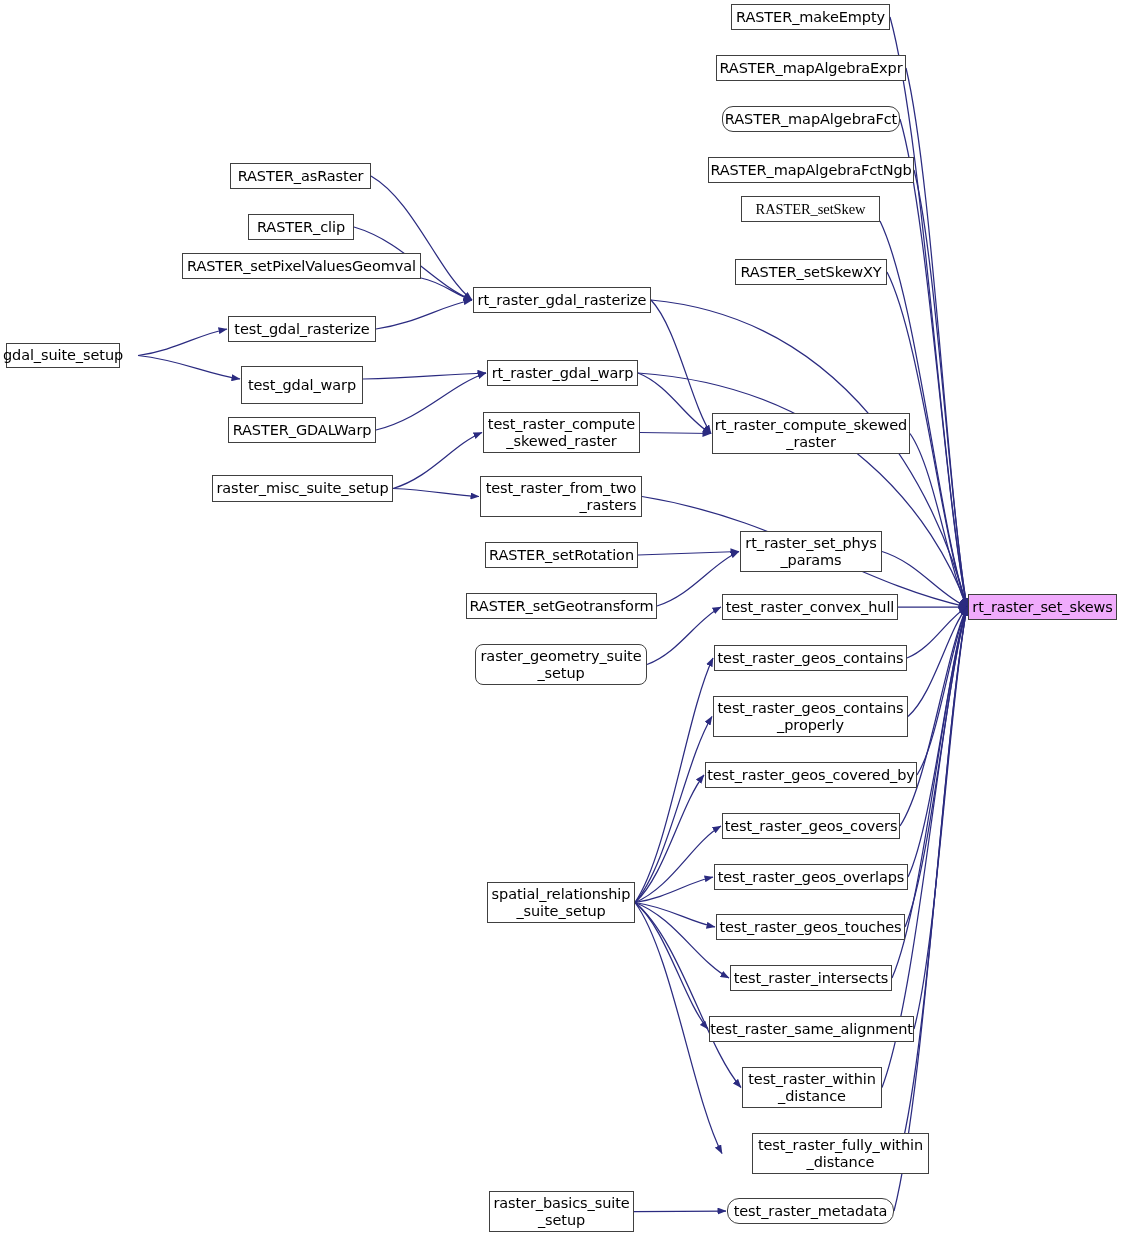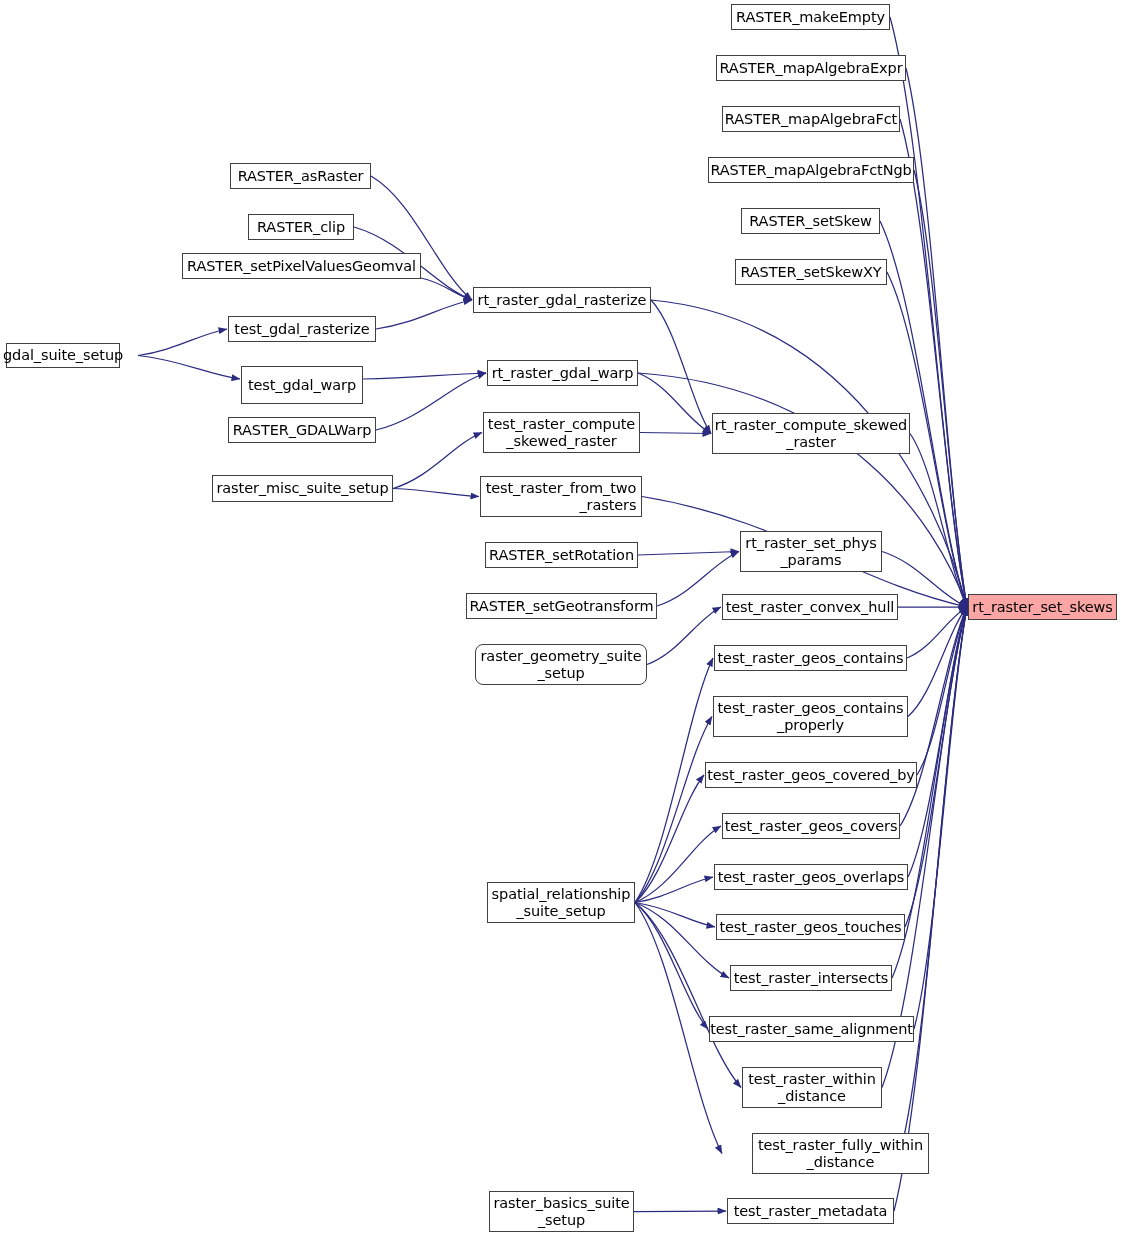--- a/index.html
+++ b/index.html
@@ -32,21 +32,21 @@
     line-height: 1.12;
     display: flex;
     align-items: center;
     justify-content: center;
     text-align: center;
     white-space: pre-line;
     letter-spacing: -0.1px;
     z-index: 2;
   }
   .node.target {
-    background: #fca5a5;
+    background: #f0abfc;
     border-color: #404040;
     text-align: center;
   }
 </style>
 </head>
 <body>
 
 <div id="graph">
   <svg id="edge-layer" viewBox="0 0 1121 1238" width="1121" height="1238" xmlns="http://www.w3.org/2000/svg">
     <defs>
@@ -125,38 +125,38 @@
       <div class="node" style="left: 489px; top: 1191px; width: 145px; height: 41px;"><span>raster_basics_suite
 _setup</span></div>
       <div class="node" style="left: 473px; top: 287px; width: 178px; height: 26px;"><span>rt_raster_gdal_rasterize</span></div>
       <div class="node" style="left: 487px; top: 360px; width: 151px; height: 26px;"><span>rt_raster_gdal_warp</span></div>
       <div class="node" style="left: 483px; top: 412px; width: 157px; height: 41px; text-align: center;"><span>test_raster_compute
 _skewed_raster</span></div>
       <div class="node" style="left: 480px; top: 476px; width: 162px; height: 41px; text-align: right;"><span>test_raster_from_two
 _rasters</span></div>
       <div class="node" style="left: 731px; top: 4px; width: 159px; height: 26px;"><span>RASTER_makeEmpty</span></div>
       <div class="node" style="left: 716px; top: 55px; width: 190px; height: 26px;"><span>RASTER_mapAlgebraExpr</span></div>
-      <div class="node" style="left: 722px; top: 106px; width: 178px; height: 26px;"><span>RASTER_mapAlgebraFct</span></div>
+      <div class="node" style="left: 722px; top: 106px; width: 178px; height: 26px; border-radius: 11px;"><span>RASTER_mapAlgebraFct</span></div>
       <div class="node" style="left: 708px; top: 157px; width: 206px; height: 26px;"><span>RASTER_mapAlgebraFctNgb</span></div>
-      <div class="node" style="left: 741px; top: 208px; width: 139px; height: 26px;"><span>RASTER_setSkew</span></div>
+      <div class="node" style="left: 741px; top: 196px; width: 139px; height: 26px; font-family: Liberation Serif, serif;"><span>RASTER_setSkew</span></div>
       <div class="node" style="left: 735px; top: 259px; width: 152px; height: 26px;"><span>RASTER_setSkewXY</span></div>
       <div class="node" style="left: 712px; top: 413px; width: 198px; height: 41px;"><span>rt_raster_compute_skewed
 _raster</span></div>
       <div class="node" style="left: 740px; top: 531px; width: 142px; height: 41px;"><span>rt_raster_set_phys
 _params</span></div>
       <div class="node" style="left: 722px; top: 594px; width: 176px; height: 26px;"><span>test_raster_convex_hull</span></div>
       <div class="node" style="left: 714px; top: 645px; width: 193px; height: 26px;"><span>test_raster_geos_contains</span></div>
       <div class="node" style="left: 713px; top: 696px; width: 195px; height: 41px;"><span>test_raster_geos_contains
 _properly</span></div>
       <div class="node" style="left: 705px; top: 762px; width: 212px; height: 26px;"><span>test_raster_geos_covered_by</span></div>
       <div class="node" style="left: 722px; top: 813px; width: 178px; height: 26px;"><span>test_raster_geos_covers</span></div>
       <div class="node" style="left: 714px; top: 864px; width: 194px; height: 26px;"><span>test_raster_geos_overlaps</span></div>
       <div class="node" style="left: 716px; top: 914px; width: 189px; height: 26px;"><span>test_raster_geos_touches</span></div>
       <div class="node" style="left: 730px; top: 965px; width: 162px; height: 26px;"><span>test_raster_intersects</span></div>
       <div class="node" style="left: 709px; top: 1016px; width: 205px; height: 26px;"><span>test_raster_same_alignment</span></div>
       <div class="node" style="left: 742px; top: 1067px; width: 140px; height: 41px;"><span>test_raster_within
 _distance</span></div>
       <div class="node" style="left: 723px; top: 1133px; width: 177px; height: 41px; margin-left: 29px;"><span>test_raster_fully_within
 _distance</span></div>
-      <div class="node" style="left: 727px; top: 1198px; width: 167px; height: 26px;"><span>test_raster_metadata</span></div>
+      <div class="node" style="left: 727px; top: 1198px; width: 167px; height: 26px; border-radius: 12px;"><span>test_raster_metadata</span></div>
       <div class="node target" style="left: 968px; top: 594px; width: 149px; height: 26px;"><span>rt_raster_set_skews</span></div>
     </div>
 </div>
 
 </body></html>

